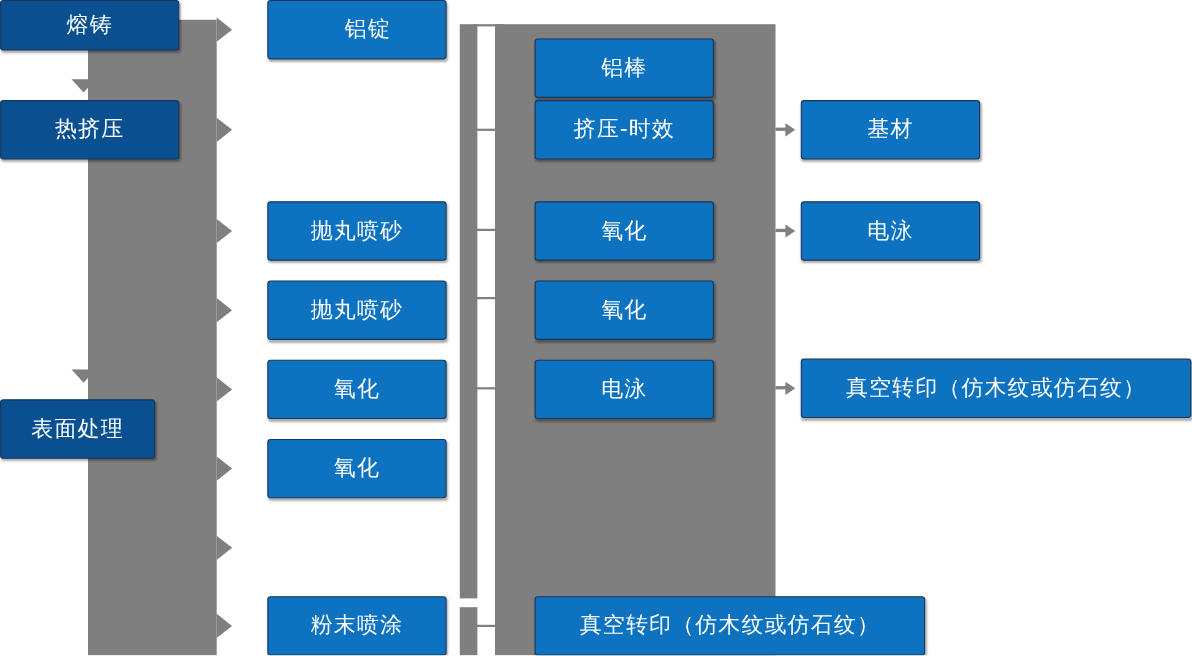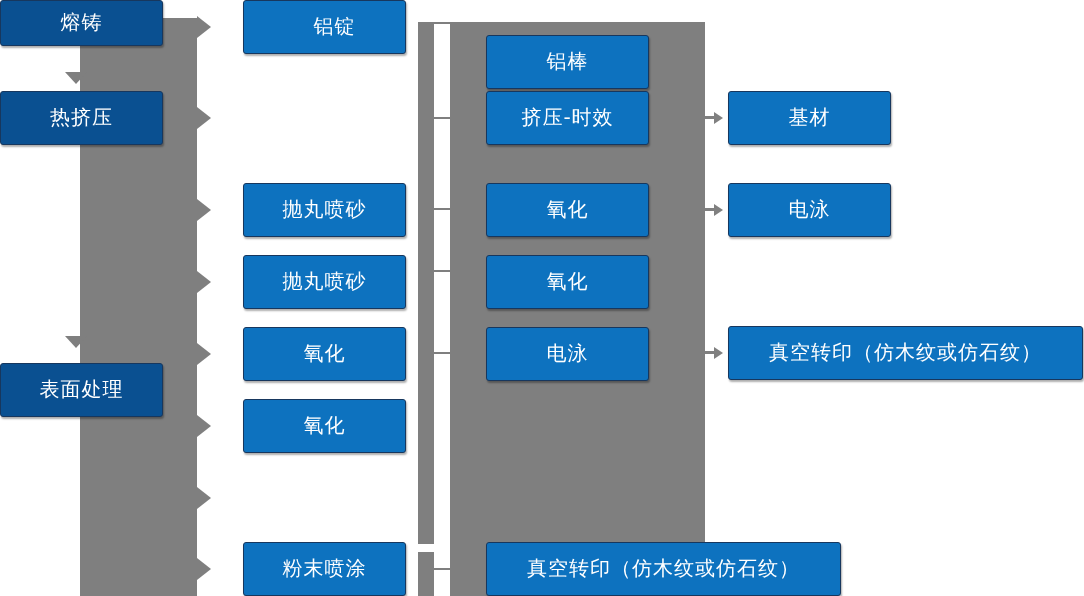--- a/index.html
+++ b/index.html
@@ -130,21 +130,21 @@
   <div class="mini-arrow" style="left:714px; top:347px;"></div>
 
   <div class="box dark" style="left:0px; top:0px; width:163px; height:46px;">
     <span class="label">熔铸</span>
   </div>
 
   <div class="box dark" style="left:0px; top:91px; width:163px; height:54px;">
     <span class="label">热挤压</span>
   </div>
 
-  <div class="box dark" style="left:0px; top:363px; width:163px; height:54px;">
+  <div class="box dark" style="left:0px; top:363px; width:141px; height:54px;">
     <span class="label">表面处理</span>
   </div>
 
   <div class="box bright" style="left:243px; top:0px; width:163px; height:54px;padding-left:20px;">
     <span class="label">铝锭</span>
   </div>
 
 
   <div class="box bright" style="left:243px; top:183px; width:163px; height:54px;">
     <span class="label">抛丸喷砂</span>

